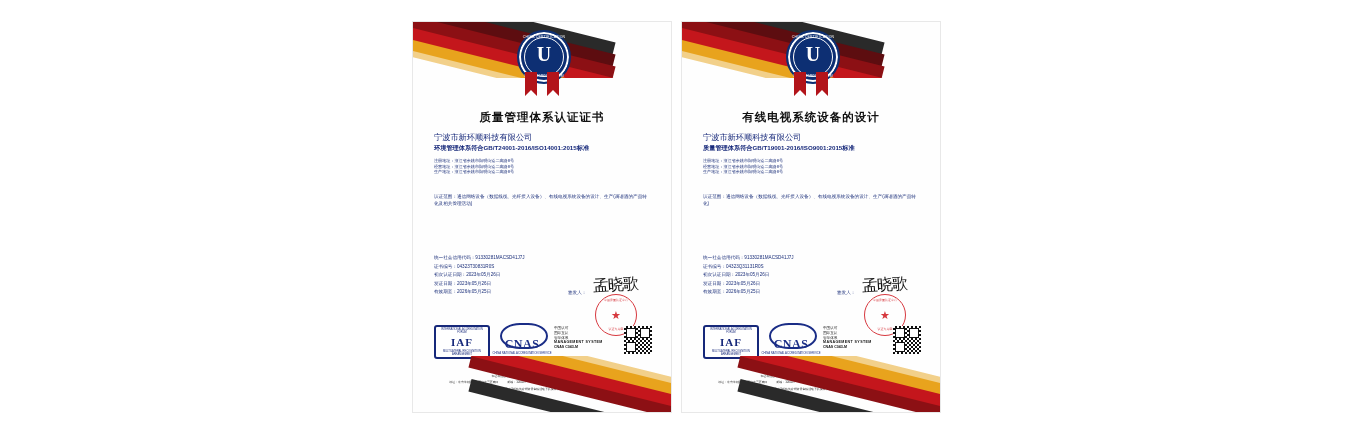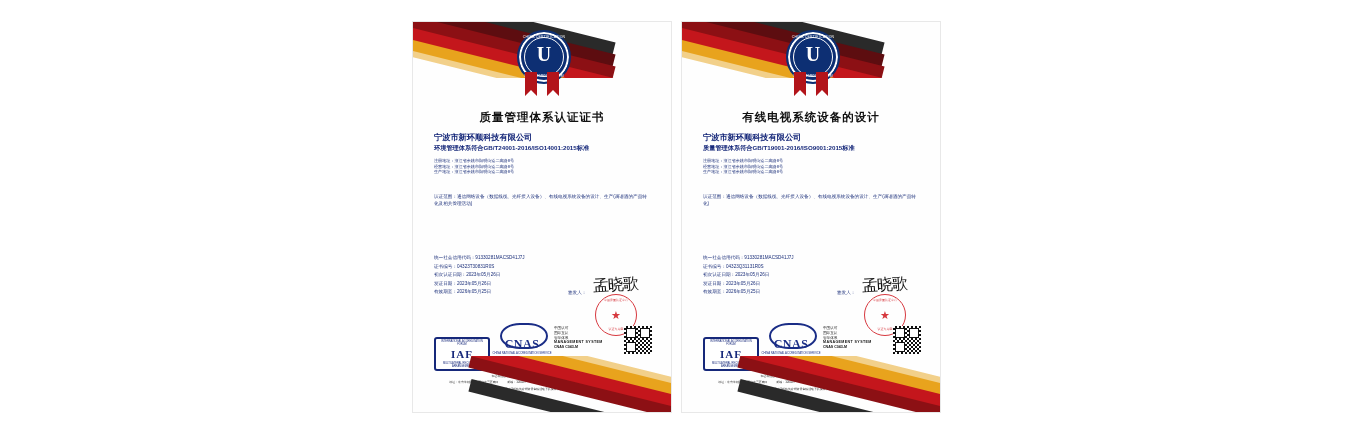--- a/index.html
+++ b/index.html
@@ -36,21 +36,21 @@
   .emblem .arctext{position:absolute;left:0;right:0;top:3px;text-align:center;color:#fff;
         font-size:3.4px;letter-spacing:.3px;}
   .emblem .arctext2{position:absolute;left:0;right:0;bottom:4px;text-align:center;color:#fff;font-size:3.4px;}
   .emblem .rib-l,.emblem .rib-r{position:absolute;top:42px;width:12px;height:24px;background:#b2141a;}
   .emblem .rib-l{left:12px;clip-path:polygon(0 0,100% 0,100% 100%,50% 75%,0 100%);}
   .emblem .rib-r{left:34px;clip-path:polygon(0 0,100% 0,100% 100%,50% 75%,0 100%);}
 
   
   .title{position:absolute;left:0;right:0;top:88px;text-align:center;font-size:11.5px;
         font-weight:bold;color:#111;letter-spacing:1px;}
-  .company{position:absolute;left:21px;top:110px;font-size:8.2px;font-weight:bold;color:#16287a;}
+  .company{position:absolute;left:21px;top:110px;font-size:8.2px;font-weight:normal;color:#16287a;}
   .standard{position:absolute;left:21px;top:122px;font-size:6.2px;font-weight:bold;color:#16287a;}
 
   .addr{position:absolute;left:21px;top:136px;width:218px;font-size:4.1px;line-height:5.6px;color:#1b2f7a;}
   .scope{position:absolute;left:21px;top:172px;width:214px;font-size:4.6px;line-height:6.6px;color:#1b2f7a;}
 
   .fields{position:absolute;left:21px;top:232px;font-size:4.6px;line-height:8.6px;color:#1b2f7a;}
   .sign-label{position:absolute;left:155px;top:268px;font-size:4.6px;color:#1b2f7a;}
   .sign-script{position:absolute;left:180px;top:253px;font-size:16px;color:#101010;
         font-family:"Liberation Serif",serif;transform:rotate(-4deg);letter-spacing:-1px;}
 
@@ -58,21 +58,21 @@
   .stamp{position:absolute;left:182px;top:272px;width:40px;height:40px;border-radius:50%;
         border:1.4px solid #d2232a;opacity:.9;}
   .stamp .star{position:absolute;left:50%;top:50%;transform:translate(-50%,-50%);
         color:#d2232a;font-size:11px;line-height:11px;}
   .stamp .t1{position:absolute;left:0;right:0;top:3px;text-align:center;font-size:3px;color:#d2232a;}
   .stamp .t2{position:absolute;left:0;right:0;bottom:4px;text-align:center;font-size:3px;color:#d2232a;}
 
   
   .logos{position:absolute;left:21px;top:300px;width:218px;height:40px;}
   .iaf{position:absolute;left:0;top:3px;width:52px;height:30px;border:2px solid #16287a;
-        border-radius:3px;background:#fff;margin-top:12px;}
+        border-radius:3px;background:#fff;}
   .iaf .txt{position:absolute;left:0;right:0;top:9px;text-align:center;font-size:11px;
         font-weight:bold;color:#16287a;font-family:"Liberation Serif",serif;letter-spacing:1px;}
   .iaf .arc{position:absolute;left:0;right:0;top:1px;text-align:center;font-size:2.6px;color:#16287a;}
   .iaf .arc2{position:absolute;left:0;right:0;bottom:1px;text-align:center;font-size:2.6px;color:#16287a;}
 
   .cnas{position:absolute;left:58px;top:1px;width:60px;height:34px;}
   .cnas .ring{position:absolute;left:8px;top:0;width:44px;height:22px;border:2.4px solid #1a2d86;
         border-radius:50%/60%;}
   .cnas .word{position:absolute;left:0;right:0;top:14px;text-align:center;font-size:12px;
         font-weight:bold;color:#1a2d86;font-family:"Liberation Serif",serif;letter-spacing:.5px;}

